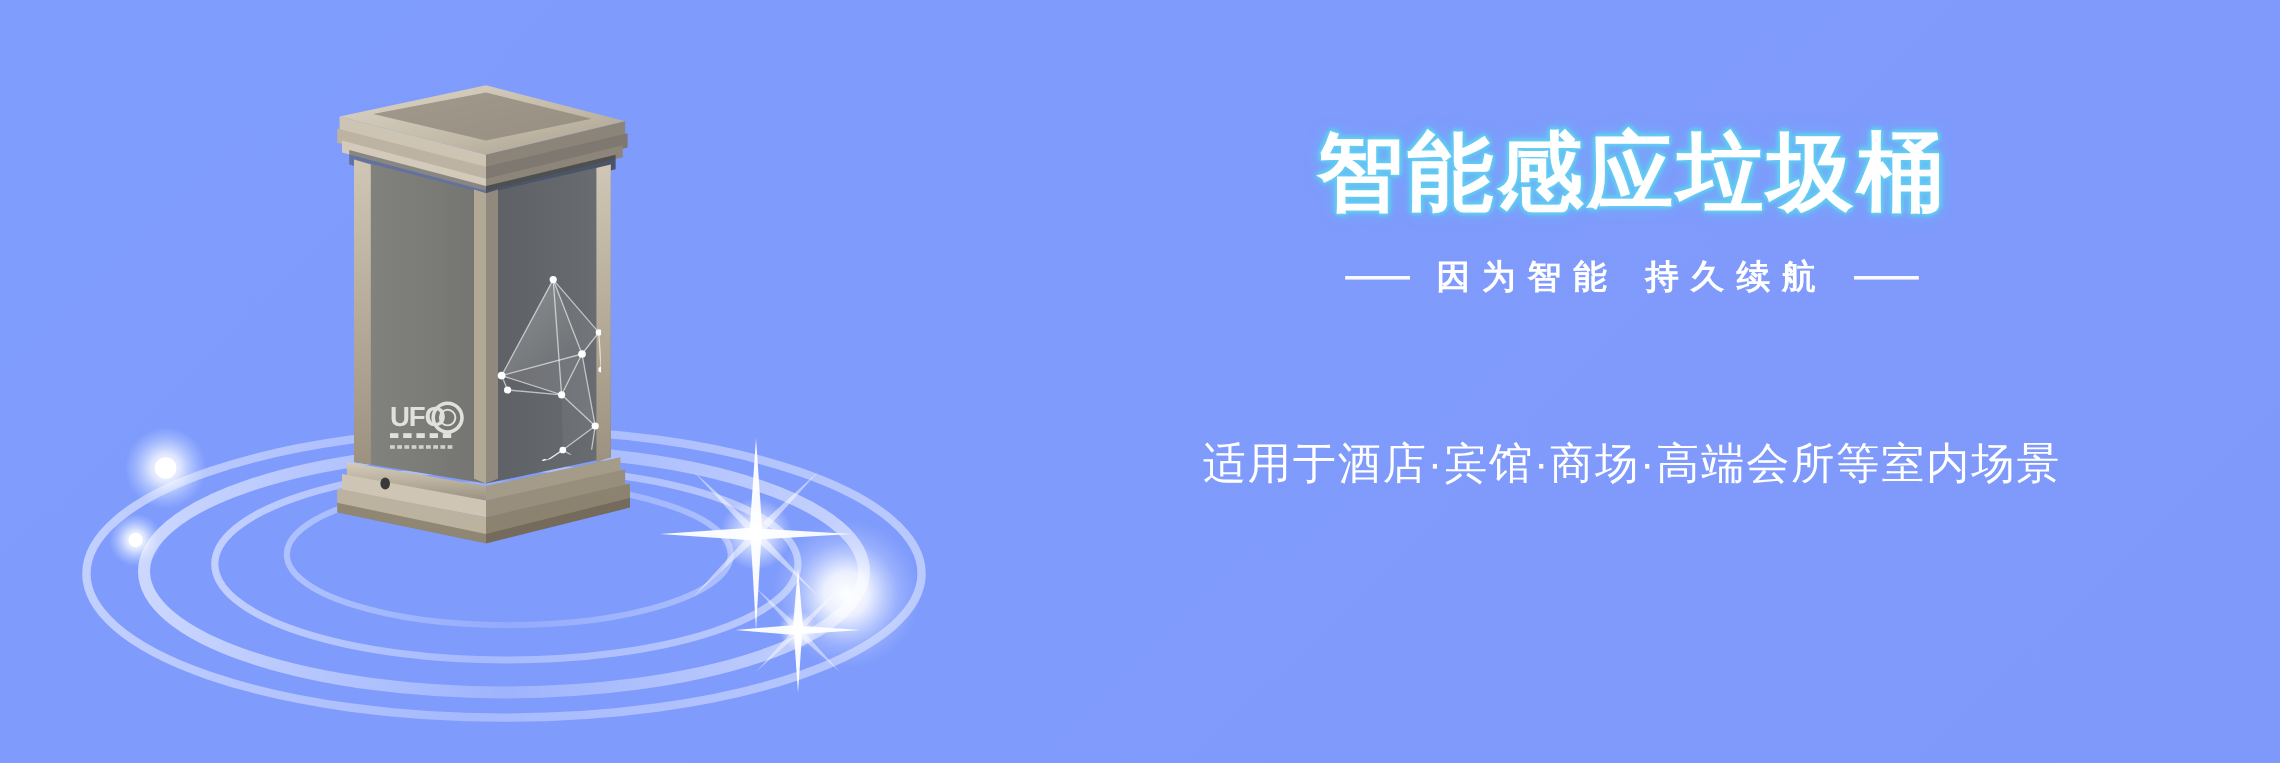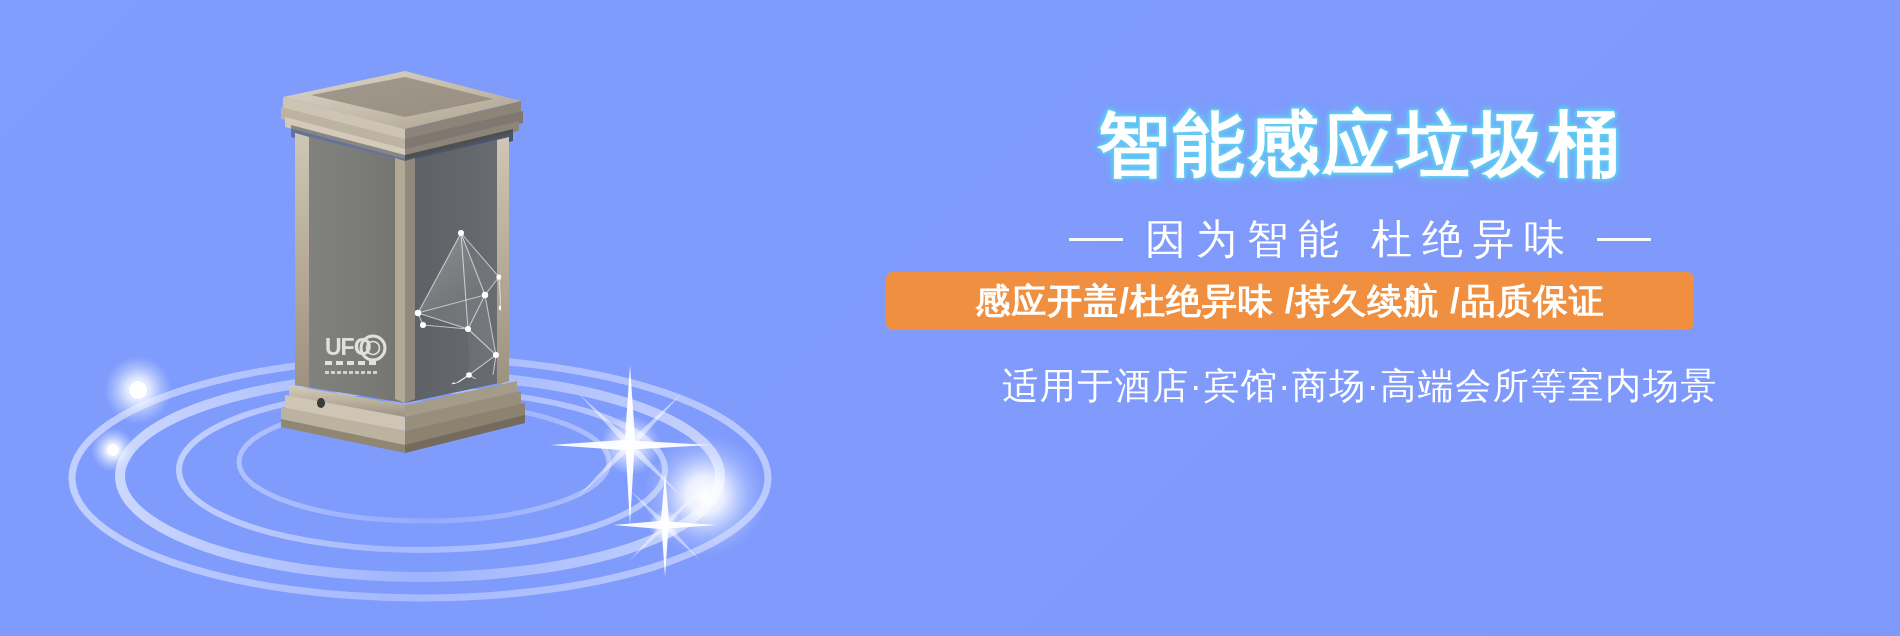--- a/index.html
+++ b/index.html
@@ -96,24 +96,24 @@
     white-space: nowrap;
   }
   .rule {
     display: block;
     width: 54px;
     height: 3px;
     background: #ffffff;
     opacity: 0.95;
   }
   .subline-text {
-    font-size: 41px;
+    font-size: 28px;
     color: #ffffff;
     letter-spacing: 10px;
-    font-weight: normal;
+    font-weight: bold;
   }
 
   .featurebar {
     position: absolute;
     left: 26px;
     top: 272px;
     width: 808px;
     height: 58px;
     border-radius: 7px;
     background: #ef8f3f;
@@ -350,24 +350,21 @@
     </div>
   </div>
 
   <div class="textblock">
 
     <div class="headline">智能感应垃圾桶</div>
 
     <div class="subline">
       <span class="rule"></span>
       <span class="subline-text">因为智能</span>
-      <span class="subline-text gapword">杜绝异味</span>
+      <span class="subline-text gapword">持久续航</span>
       <span class="rule"></span>
     </div>
 
-    <div class="featurebar">
-      <span class="featurebar-text">感应开盖/杜绝异味 /持久续航 /品质保证</span>
-    </div>
 
     <div class="scenes">适用于酒店·宾馆·商场·高端会所等室内场景</div>
   </div>
 
 </div>
 
 </body></html>

